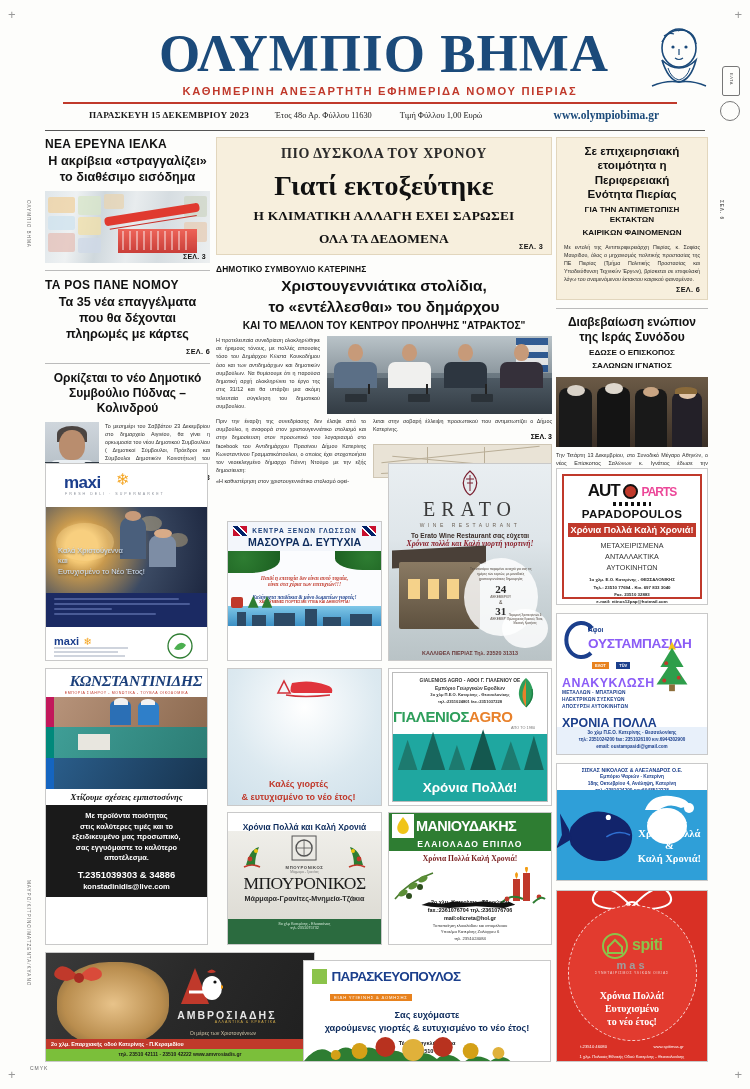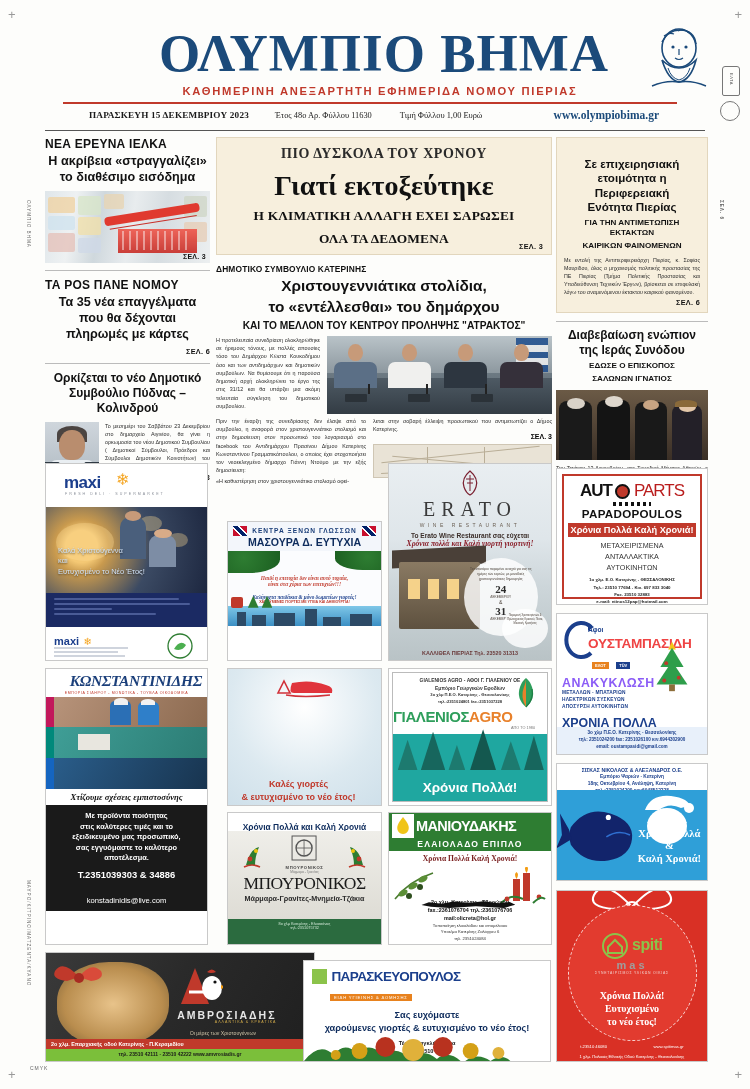--- a/index.html
+++ b/index.html
@@ -104,21 +104,21 @@
   }
   .hero-kicker{ font-family:"Liberation Serif",serif; font-weight:bold; font-size:14px;
      letter-spacing:.6px; color:#2a2a2a; text-align:center;}
   .hero-h1{ font-family:"Liberation Serif",serif; font-weight:bold; font-size:28px;
      color:#111; text-align:center; line-height:1.12; margin-top:8px;}
   .hero-h2{ font-family:"Liberation Serif",serif; font-weight:bold; font-size:13.4px;
      color:#111; text-align:center; line-height:1.2; margin-top:7px; letter-spacing:.2px;}
   .hero .sel{ position:absolute; right:8px; bottom:3px; }
 
   
-  .rbox { background:#f7efdd; border:1px solid #e2d6bd; padding:19px 7px 5px; position:relative;}
+  .rbox { background:#f7efdd; border:1px solid #e2d6bd; padding:6px 7px 5px; position:relative;}
   .rbox-h1{ font-size:11.6px; font-weight:bold; color:#111; text-align:center; line-height:1.24;}
   .rbox-h2{ font-size:8.1px; font-weight:bold; color:#111; text-align:center; line-height:1.24; margin-top:3px;}
   .rbox p{ font-size:5.3px; line-height:1.52; color:#2a2a2a; text-align:justify; margin-top:5px;}
 
   
   .council-kicker{ font-size:8.4px; font-weight:bold; color:#111; letter-spacing:.15px;}
   .council-h1{ font-size:15.4px; font-weight:bold; color:#111; text-align:center; line-height:1.22; margin-top:3px;}
   .council-h2{ font-size:10.2px; font-weight:bold; color:#111; text-align:center; margin-top:3px;}
 
   
@@ -158,21 +158,21 @@
   
   .kon-hd{ background:#fff; padding:3px 5px 2px; }
   .kon-name{ font-family:"Liberation Serif",serif; font-style:italic; font-weight:bold; font-size:15.5px;
      color:#1b3f7a; text-align:right; letter-spacing:-.3px;}
   .kon-sub{ font-size:3.6px; color:#c0392b; text-align:center; letter-spacing:.6px; margin-top:1px;}
   .kon-slogan{ font-family:"Liberation Serif",serif; font-style:italic; font-weight:bold; font-size:8.6px;
      text-align:center; color:#111; padding:3px 0;}
   .kon-dark{ background:#1a1a1a; color:#fff; text-align:center; padding:6px 5px;}
   .kon-dark p{ font-size:7.4px; font-weight:bold; line-height:1.42;}
   .kon-phone{ font-size:9.4px; font-weight:bold; margin-top:5px;}
-  .kon-mail{ font-size:7.6px; font-weight:normal; margin-top:16px; color:#fff;}
+  .kon-mail{ font-size:7.6px; font-weight:bold; margin-top:2px; color:#fff;}
 
   
   .mas-top{ background:#f3f6fb; padding:5px 4px 3px; position:relative;}
   .mas-k{ font-size:6.6px; font-weight:bold; color:#1b3f7a; text-align:center; letter-spacing:1px;}
   .mas-n{ font-size:10.6px; font-weight:bold; color:#0d2b5c; text-align:center; margin-top:2px;}
   .mas-mid{ position:relative; height:54%; background:#fbfcfe; overflow:hidden;}
   .mas-red{ font-family:"Liberation Serif",serif; font-style:italic; font-weight:bold; color:#c0392b; text-align:center;}
   .city { position:absolute; left:0; right:0; bottom:0; height:26%;
      background:linear-gradient(180deg,#7fc7e8,#3b8fc4);}
 
@@ -184,29 +184,29 @@
   .erato-l1{ font-size:6.6px; font-weight:bold; color:#3c2f2a; text-align:center; margin-top:4px;}
   .erato-l2{ font-family:"Liberation Serif",serif; font-style:italic; font-weight:bold; font-size:7.6px; color:#8a1f2a; text-align:center;}
   .erato-circ{ position:absolute; border-radius:50%; background:rgba(255,255,255,.82);}
   .erato-bld{ position:absolute; left:6%; bottom:16%; width:50%; height:34%;
      background:linear-gradient(180deg,#8a7a63,#5e513f); border-radius:2px;}
   .erato-roof{ position:absolute; left:2%; bottom:48%; width:58%; height:9%; background:#4a4038; transform:skewY(-3deg);}
 
   
   .ap-frame{ border:2px solid #c0392b; margin:5px; padding:5px 4px; height:calc(100% - 10px); background:#fff;}
   .ap-auto{ font-size:17px; font-weight:bold; color:#111; letter-spacing:-1px; display:inline-block;}
-  .ap-parts{ font-size:17px; font-weight:normal; color:#b91c1c; letter-spacing:-1px; display:inline-block;}
+  .ap-parts{ font-size:12px; font-weight:bold; color:#ec4899; letter-spacing:-1px; display:inline-block;}
   .ap-checks{ height:4px; background:repeating-linear-gradient(90deg,#111 0 3px,#fff 3px 6px); width:38px; margin:1px auto 0;}
   .ap-name{ font-size:11.6px; font-weight:bold; color:#111; text-align:center; letter-spacing:.3px; margin-top:1px;}
   .ap-red{ background:#c0392b; color:#fff; font-size:9.2px; font-weight:bold; text-align:center; padding:2px 0; margin-top:3px;}
   .ap-li{ font-size:7.2px; color:#333; text-align:center; line-height:1.55;}
   .ap-sm{ font-size:4.4px; color:#222; text-align:center; line-height:1.6; font-weight:bold;}
 
   
-  .ou-name{ font-size:13.6px; font-weight:bold; color:#ef4444; letter-spacing:-.3px;}
+  .ou-name{ font-size:13.6px; font-weight:bold; color:#8b5cf6; letter-spacing:-.3px;}
   .ou-afoi{ font-size:6.6px; font-weight:bold; color:#1b3f8c;}
   .ou-anak{ font-size:12.4px; font-weight:bold; color:#8b5cf6; letter-spacing:.5px;}
   .ou-li{ font-size:4.8px; font-weight:bold; color:#1b3f8c; line-height:1.45; letter-spacing:.2px;}
   .ou-xp{ font-size:12.4px; font-weight:bold; color:#1b3f8c;}
   .ou-band{ background:#e8f0fa; padding:3px 4px; text-align:center;}
   .ou-band div{ font-size:4.6px; color:#1b3f8c; font-weight:bold; line-height:1.5;}
   .recyc{ position:absolute; right:6px; top:24px; width:58px; height:58px;}
 
   
   .fish-hd{ text-align:center; padding:3px 2px 1px;}

